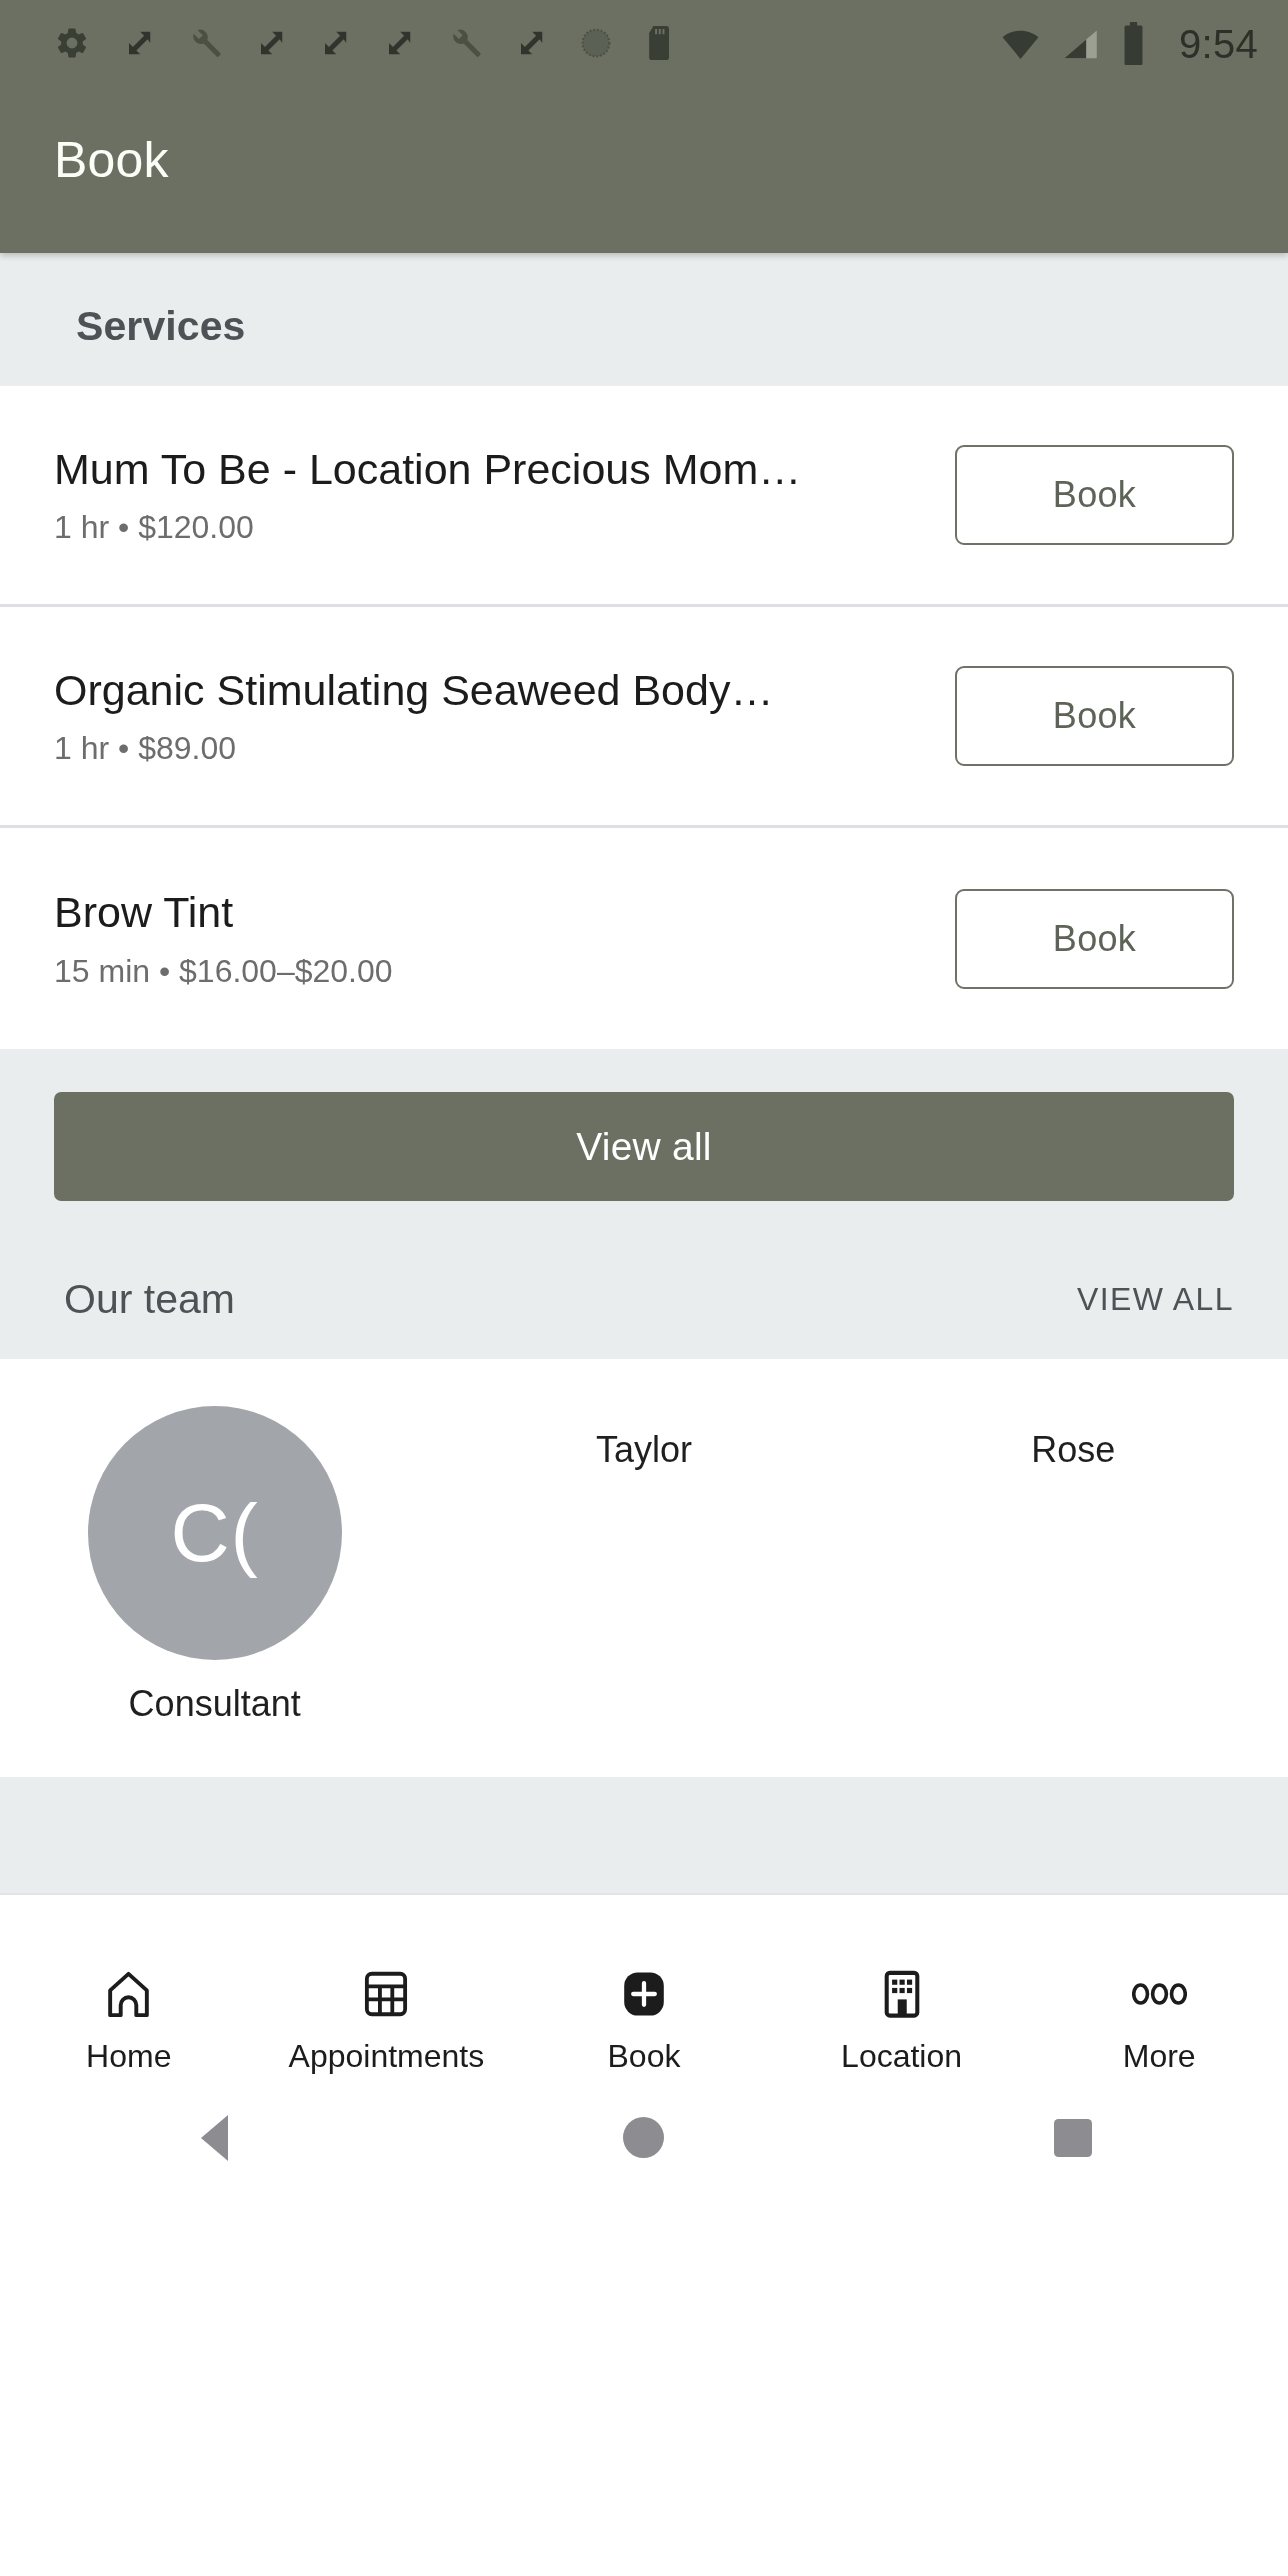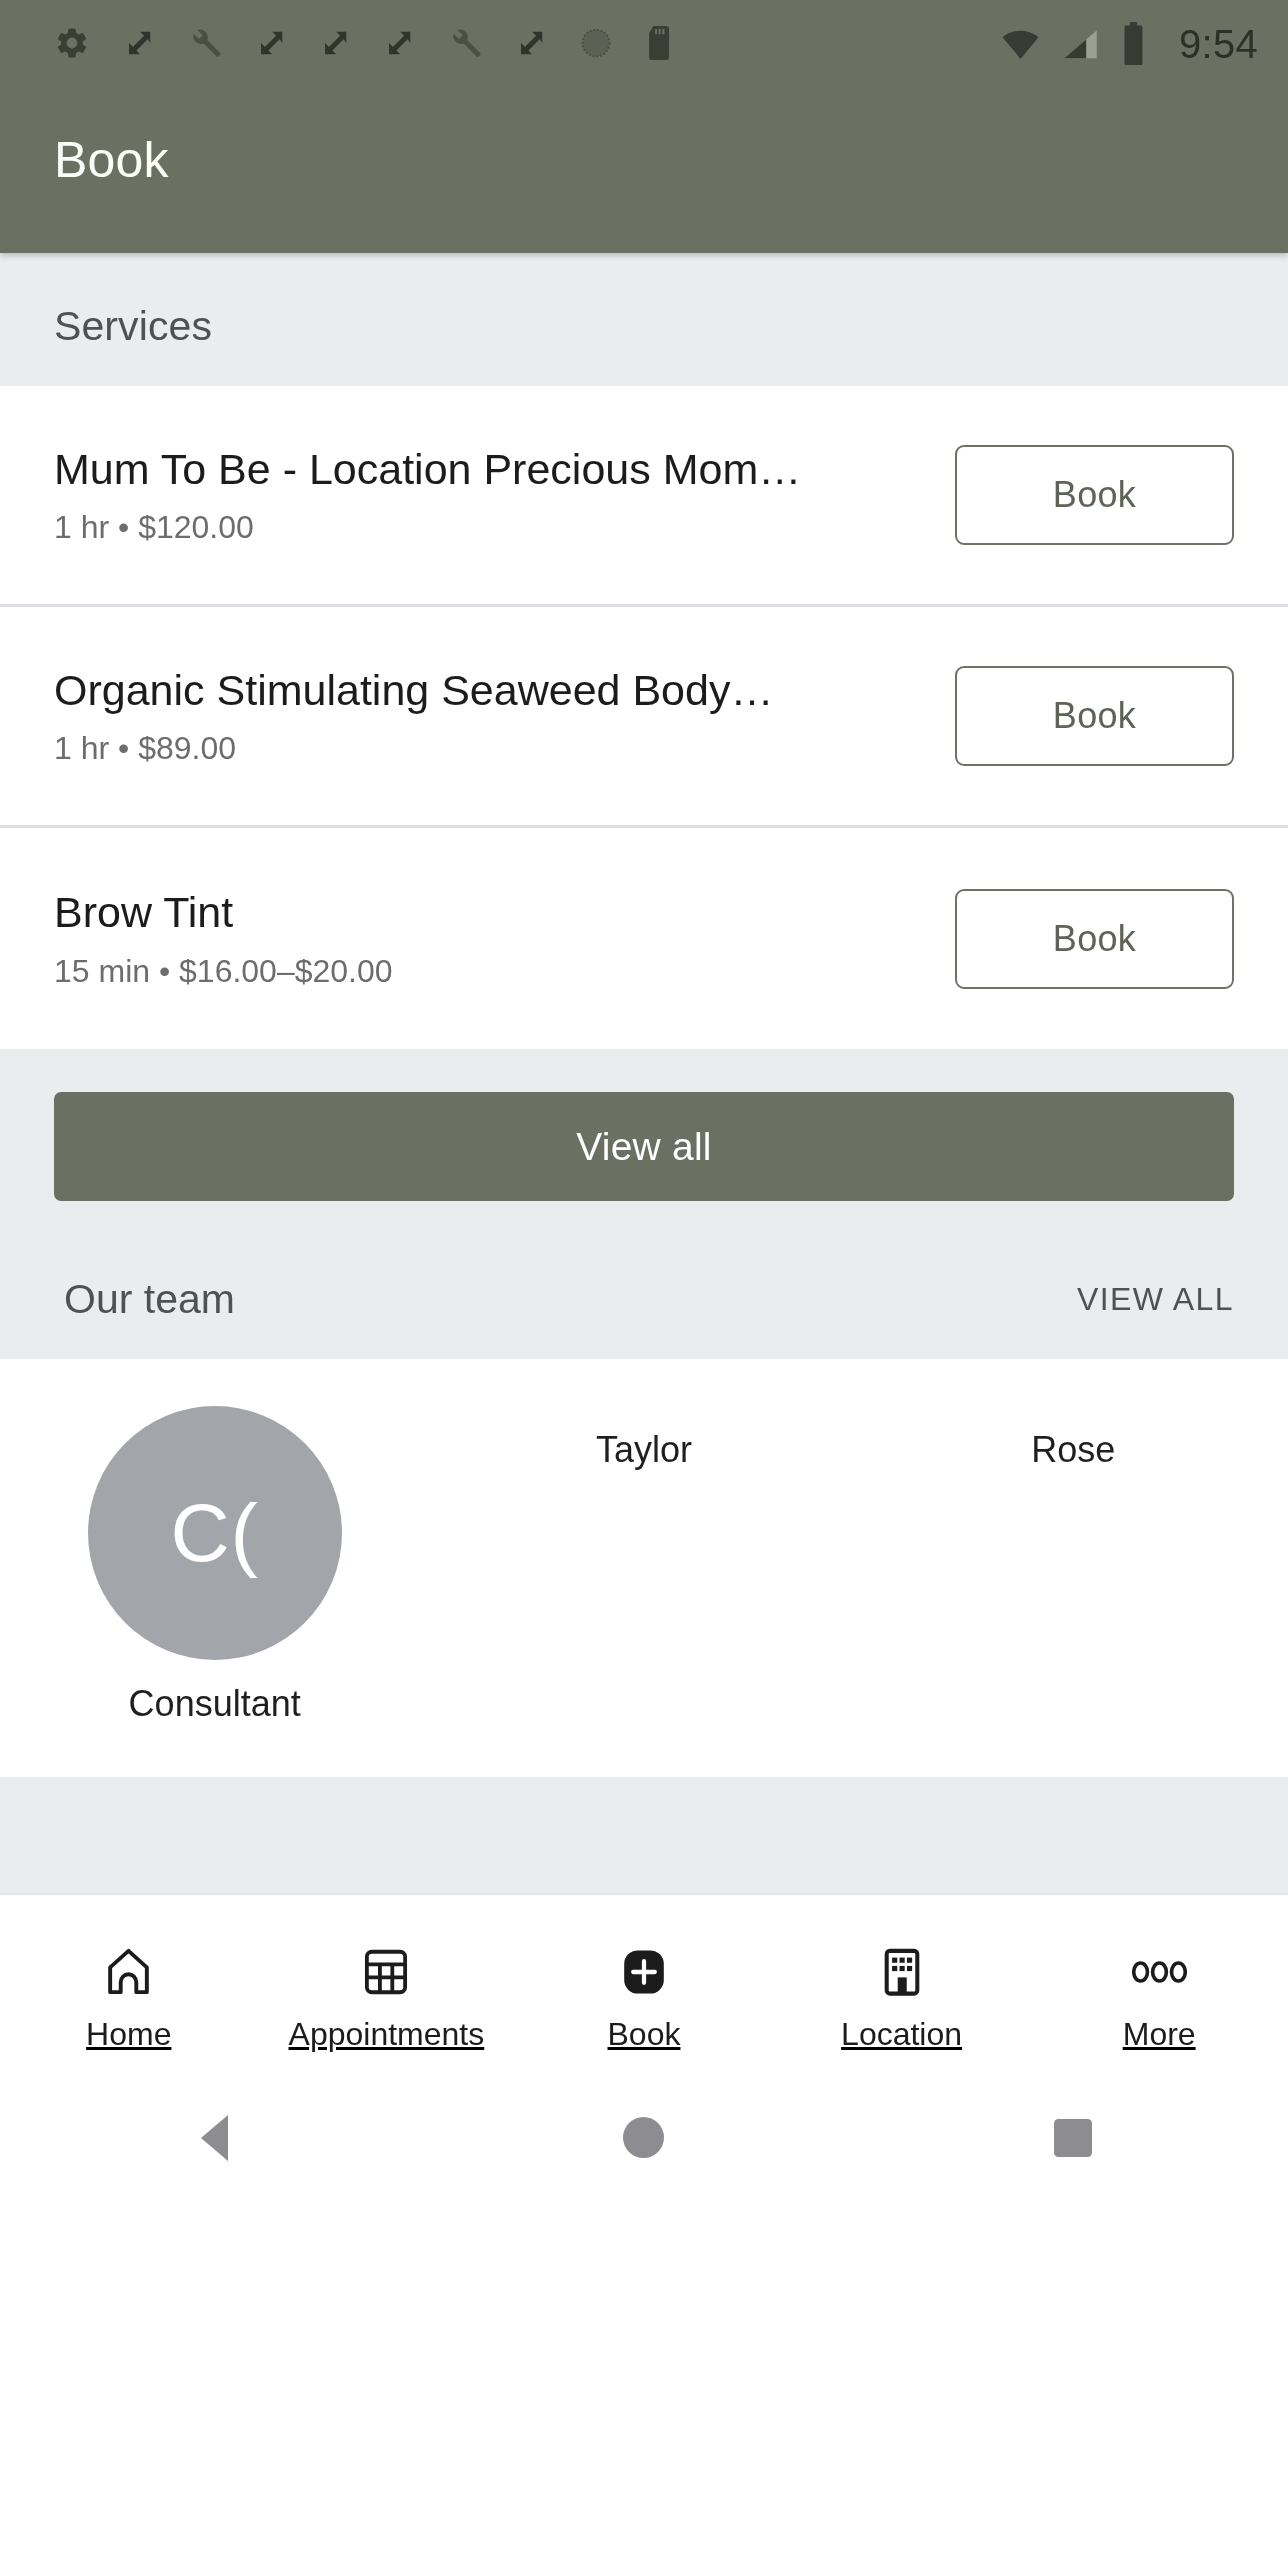--- a/index.html
+++ b/index.html
@@ -55,22 +55,23 @@
     position:relative;
   }
 
   .section-header {
     background:#e9edee;
     padding:50px 54px 36px 54px;
   }
   .section-header .title {
     font-size:41px;
     color:#4d5256;
-    font-weight:400;
+    font-weight:700;
     letter-spacing:0.1px;
+    margin-left:22px;
   }
 
   .section-header-row {
     background:#e9edee;
     padding:39px 54px 36px 64px;
     display:flex; align-items:center; justify-content:space-between;
   }
   .section-header-row .title {
     font-size:41px; color:#4d5256; font-weight:400;
   }
@@ -166,23 +167,22 @@
   }
 
   .filler { background:#e9edee; height:385px; }
 
   
   .bottomnav {
     flex:0 0 182px;
     background:#ffffff;
     border-top:2.7px solid #e2e4e6;
     display:flex;
-    align-items:center;
+    align-items:flex-end;
     padding-top:25px;
-    text-decoration:underline;
   }
   .nav-item {
     flex:1 1 0;
     display:flex; flex-direction:column; align-items:center;
     gap:14.3px;
   }
   .nav-label {
     font-size:32px;
     color:#1c1c1c;
     font-weight:400;

